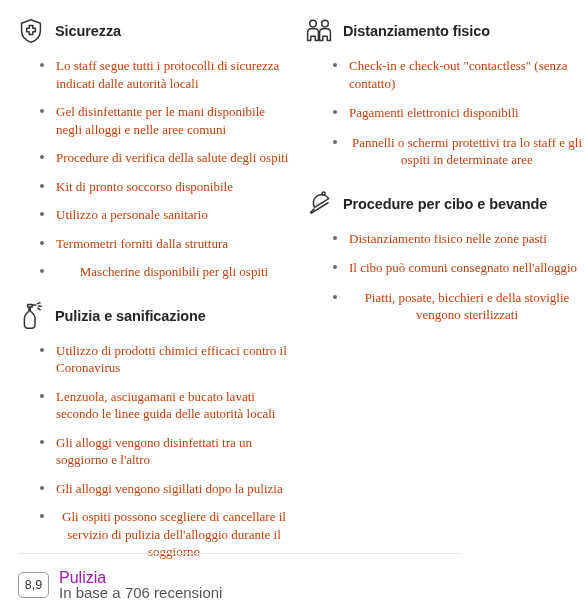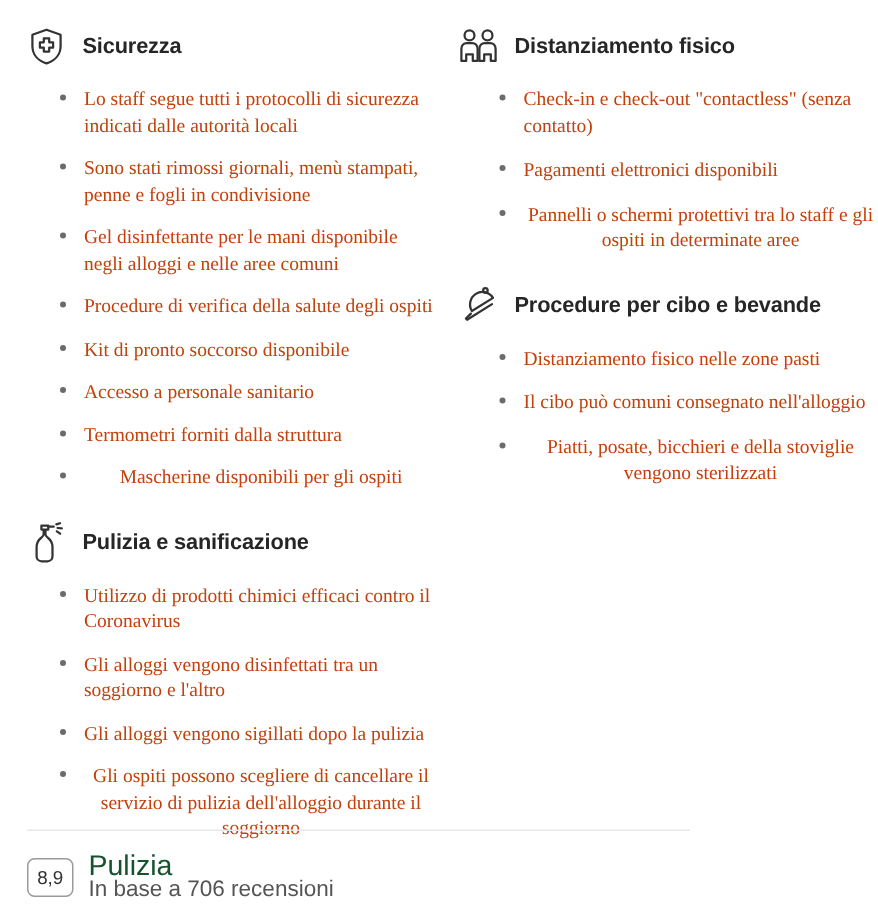--- a/index.html
+++ b/index.html
@@ -142,22 +142,22 @@
     align-items: center;
     justify-content: center;
     font-size: 12.5px;
     color: #333333;
     box-sizing: border-box;
   }
   .rating-text {
     padding-left: 10px;
   }
   .rating-label {
-    font-size: 19px;
-    color: #14532d;
+    font-size: 16px;
+    color: #a21caf;
     line-height: 15px;
   }
   .rating-sub {
     font-size: 15px;
     color: #555555;
     line-height: 14px;
     margin-top: 1px;
   }
 </style>
 </head>
@@ -174,44 +174,44 @@
           <span class="section-icon">
             <svg width="24" height="26" viewBox="0 0 24 26" fill="none" stroke="#333333" stroke-width="1.5">
               <path d="M12 1.8 L21.4 5.2 V12.6 C21.4 18.6 17.3 22.6 12 24.2 C6.7 22.6 2.6 18.6 2.6 12.6 V5.2 Z" stroke-linejoin="round"></path>
               <path d="M10.2 7.6 h3.6 v2.6 h2.6 v3.6 h-2.6 v2.6 h-3.6 v-2.6 h-2.6 v-3.6 h2.6 Z" stroke-linejoin="round"></path>
             </svg>
           </span>
           <span class="section-title">Sicurezza</span>
         </div>
         <ul class="items">
           <li><span class="bullet"></span><span>Lo staff segue tutti i protocolli di sicurezza indicati dalle autorità locali</span></li>
-          <li><span class="bullet"></span><span>Sono stati rimossi giornali, menù stampati, penne e fogli in condivisione</span></li>
           <li><span class="bullet"></span><span>Gel disinfettante per le mani disponibile negli alloggi e nelle aree comuni</span></li>
           <li><span class="bullet"></span><span>Procedure di verifica della salute degli ospiti</span></li>
           <li><span class="bullet"></span><span>Kit di pronto soccorso disponibile</span></li>
-          <li><span class="bullet"></span><span>Accesso a personale sanitario</span></li>
+          <li><span class="bullet"></span><span>Utilizzo a personale sanitario</span></li>
           <li><span class="bullet"></span><span>Termometri forniti dalla struttura</span></li>
           <li><span class="bullet"></span><span>Mascherine disponibili per gli ospiti</span></li>
         </ul>
       </div>
 
       <div class="section">
         <div class="section-head">
           <span class="section-icon">
             <svg width="26" height="28" viewBox="0 0 26 28" fill="none" stroke="#333333" stroke-width="1.5">
               <path d="M9.6 2.4 h4.6 v2.6 h-4.6 Z" stroke-linejoin="round"></path>
               <path d="M14.2 3.1 h3.6" stroke-linecap="round"></path>
               <path d="M11.1 5.2 v3.0 c0 1.1 -0.7 1.6 -1.6 2.3 c-1.9 1.5 -3.1 3.6 -3.1 6.2 v6.1 c0 1.9 1.5 3.4 3.4 3.4 h3.8 c1.9 0 3.4 -1.5 3.4 -3.4 v-6.1 c0 -2.6 -1.2 -4.7 -3.1 -6.2 c-0.9 -0.7 -1.6 -1.2 -1.6 -2.3 v-3.0" stroke-linejoin="round"></path>
               <path d="M19.6 1.6 l2.4 -0.8 M20.4 4.0 l2.8 0.3 M19.9 6.2 l2.2 1.6" stroke-linecap="round"></path>
             </svg>
           </span>
           <span class="section-title">Pulizia e sanificazione</span>
         </div>
         <ul class="items">
           <li><span class="bullet"></span><span>Utilizzo di prodotti chimici efficaci contro il Coronavirus</span></li>
+          <li><span class="bullet"></span><span>Lenzuola, asciugamani e bucato lavati secondo le linee guida delle autorità locali</span></li>
           <li><span class="bullet"></span><span>Gli alloggi vengono disinfettati tra un soggiorno e l'altro</span></li>
           <li><span class="bullet"></span><span>Gli alloggi vengono sigillati dopo la pulizia</span></li>
           <li><span class="bullet"></span><span>Gli ospiti possono scegliere di cancellare il servizio di pulizia dell'alloggio durante il soggiorno</span></li>
         </ul>
       </div>
 
     </div>
 
     <div class="col-right">
 

